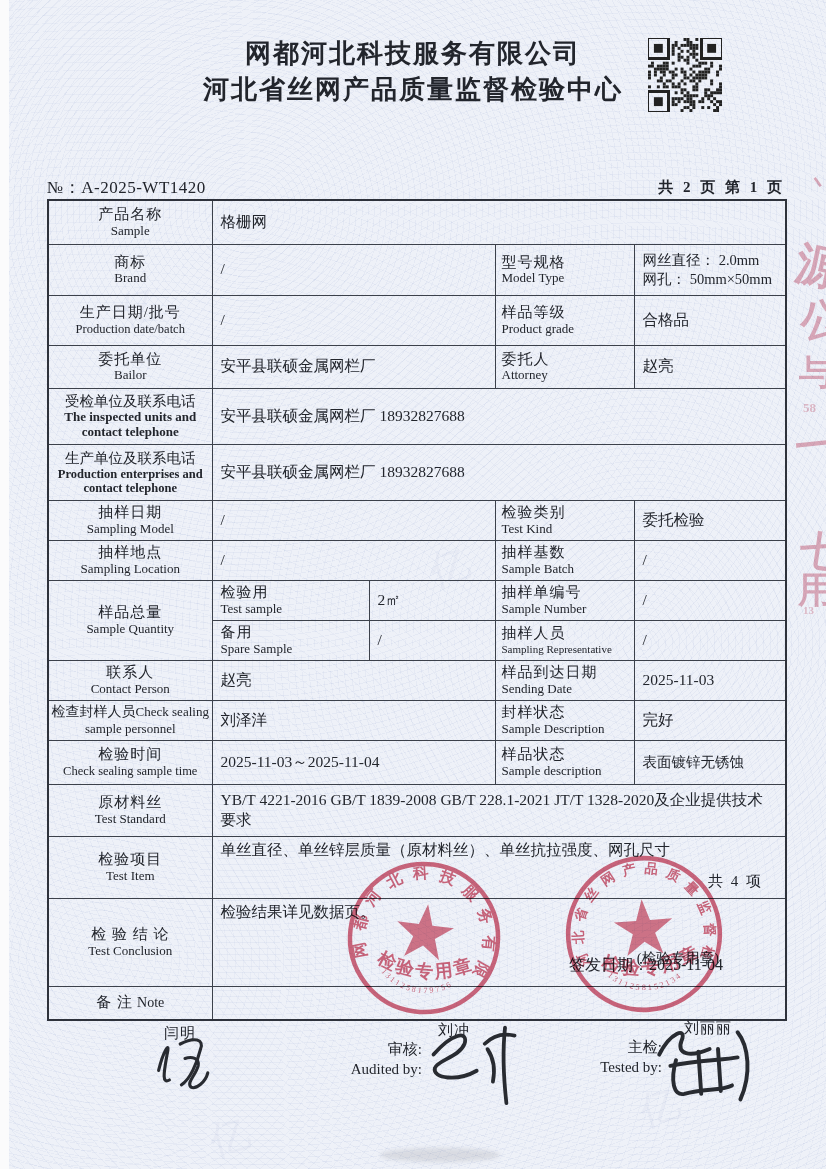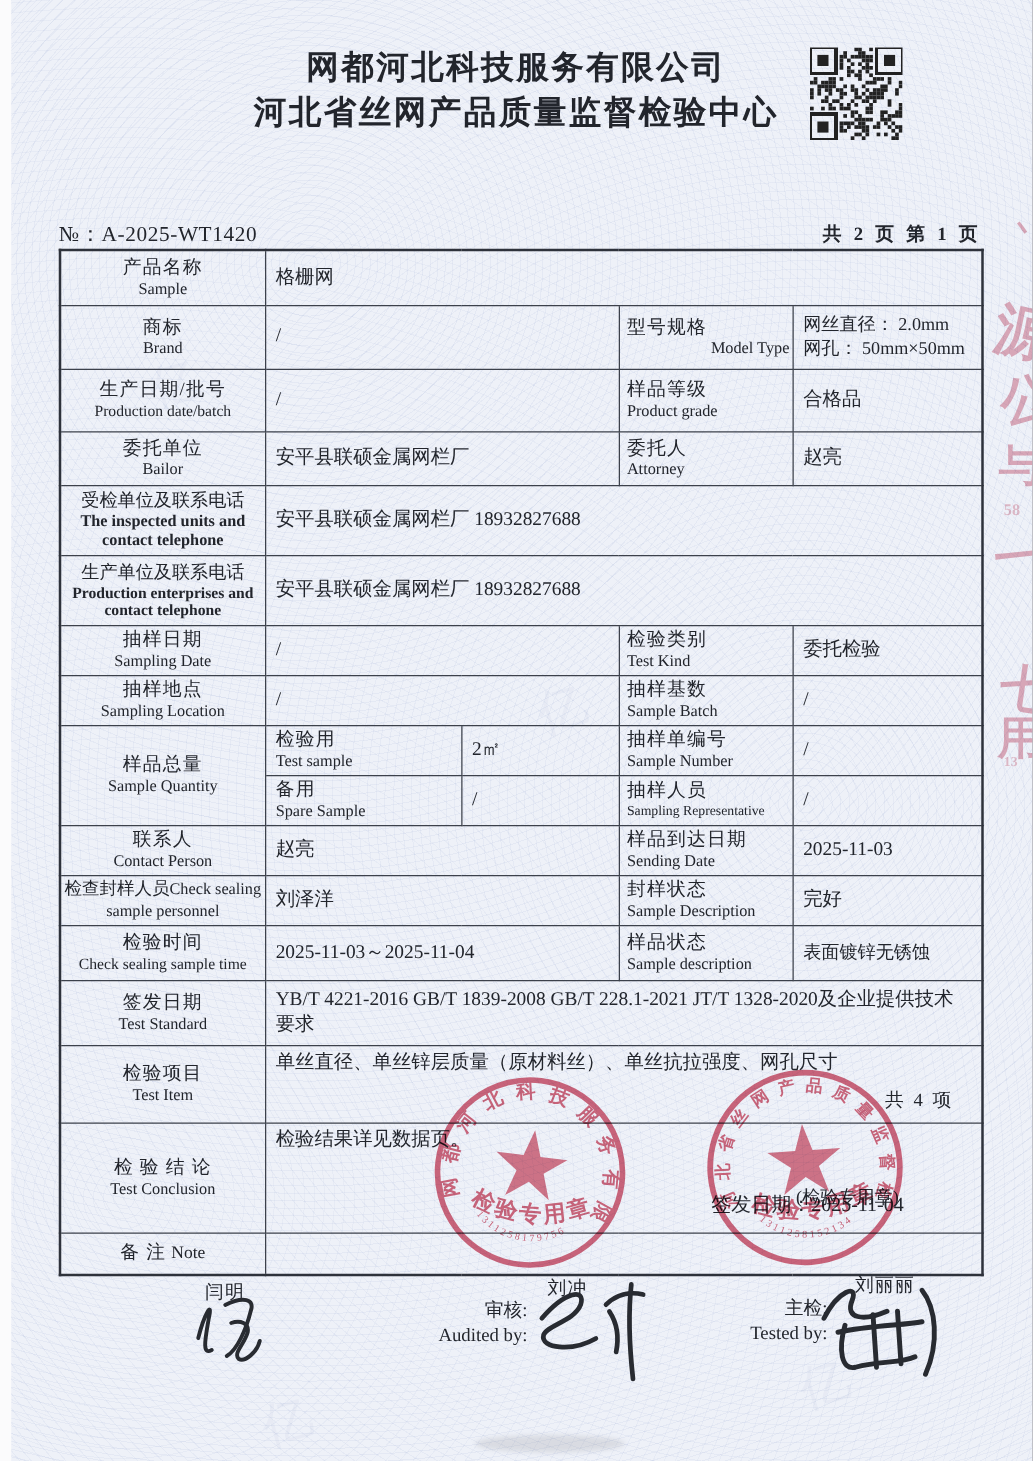--- a/index.html
+++ b/index.html
@@ -292,21 +292,21 @@
       <td class="val" colspan="4">格栅网</td>
     </tr>
     <tr style="height:51px">
       <td class="lbl">
             <div class="cn">商标</div>
             <div class="en">Brand</div>
           </td>
       <td class="val" colspan="2">/</td>
       <td class="lbl">
             <div class="cn" style="text-align:left;padding-left:4px">型号规格</div>
-            <div class="en" style="text-align:right;padding-left:4px">Model Type</div>
+            <div class="en" style="text-align:left;padding-left:4px">Model Type</div>
           </td>
       <td class="val" style="font-size:14.5px">网丝直径： 2.0mm  网孔： 50mm×50mm</td>
     </tr>
     <tr style="height:50px">
       <td class="lbl">
             <div class="cn">生产日期/批号</div>
             <div class="en" style="font-size:12.5px">Production date/batch</div>
           </td>
       <td class="val" colspan="2">/</td>
       <td class="lbl">
@@ -337,21 +337,21 @@
     <tr style="height:56px">
       <td class="lbl">
             <div class="cn" style="font-size:14.5px;letter-spacing:0">生产单位及联系电话</div>
             <div class="en" style="font-weight:bold;font-size:12.5px">Production enterprises and contact telephone</div>
           </td>
       <td class="val" colspan="4">安平县联硕金属网栏厂 18932827688</td>
     </tr>
     <tr style="height:40px">
       <td class="lbl">
             <div class="cn">抽样日期</div>
-            <div class="en">Sampling Date</div>
+            <div class="en">Sampling Model</div>
           </td>
       <td class="val" colspan="2">/</td>
       <td class="lbl">
             <div class="cn" style="text-align:left;padding-left:4px">检验类别</div>
             <div class="en" style="text-align:left;padding-left:4px">Test Kind</div>
           </td>
       <td class="val">委托检验</td>
     </tr>
     <tr style="height:40px">
       <td class="lbl">
@@ -421,21 +421,21 @@
           </td>
       <td class="val" colspan="2">2025-11-03～2025-11-04</td>
       <td class="lbl">
             <div class="cn" style="text-align:left;padding-left:4px">样品状态</div>
             <div class="en" style="text-align:left;padding-left:4px">Sample description</div>
           </td>
       <td class="val" style="font-size:14.5px">表面镀锌无锈蚀</td>
     </tr>
     <tr style="height:52px">
       <td class="lbl">
-            <div class="cn">签发日期</div>
+            <div class="cn">原材料丝</div>
             <div class="en">Test Standard</div>
           </td>
       <td class="val" colspan="4">YB/T 4221-2016 GB/T 1839-2008 GB/T 228.1-2021 JT/T 1328-2020及企业提供技术要求</td>
     </tr>
     <tr style="height:62px">
       <td class="lbl">
             <div class="cn">检验项目</div>
             <div class="en">Test Item</div>
           </td>
       <td class="val rel" colspan="4" style="vertical-align:top"><span>单丝直径、单丝锌层质量（原材料丝）、单丝抗拉强度、网孔尺寸</span><span class="note-items">共 4 项</span></td>

